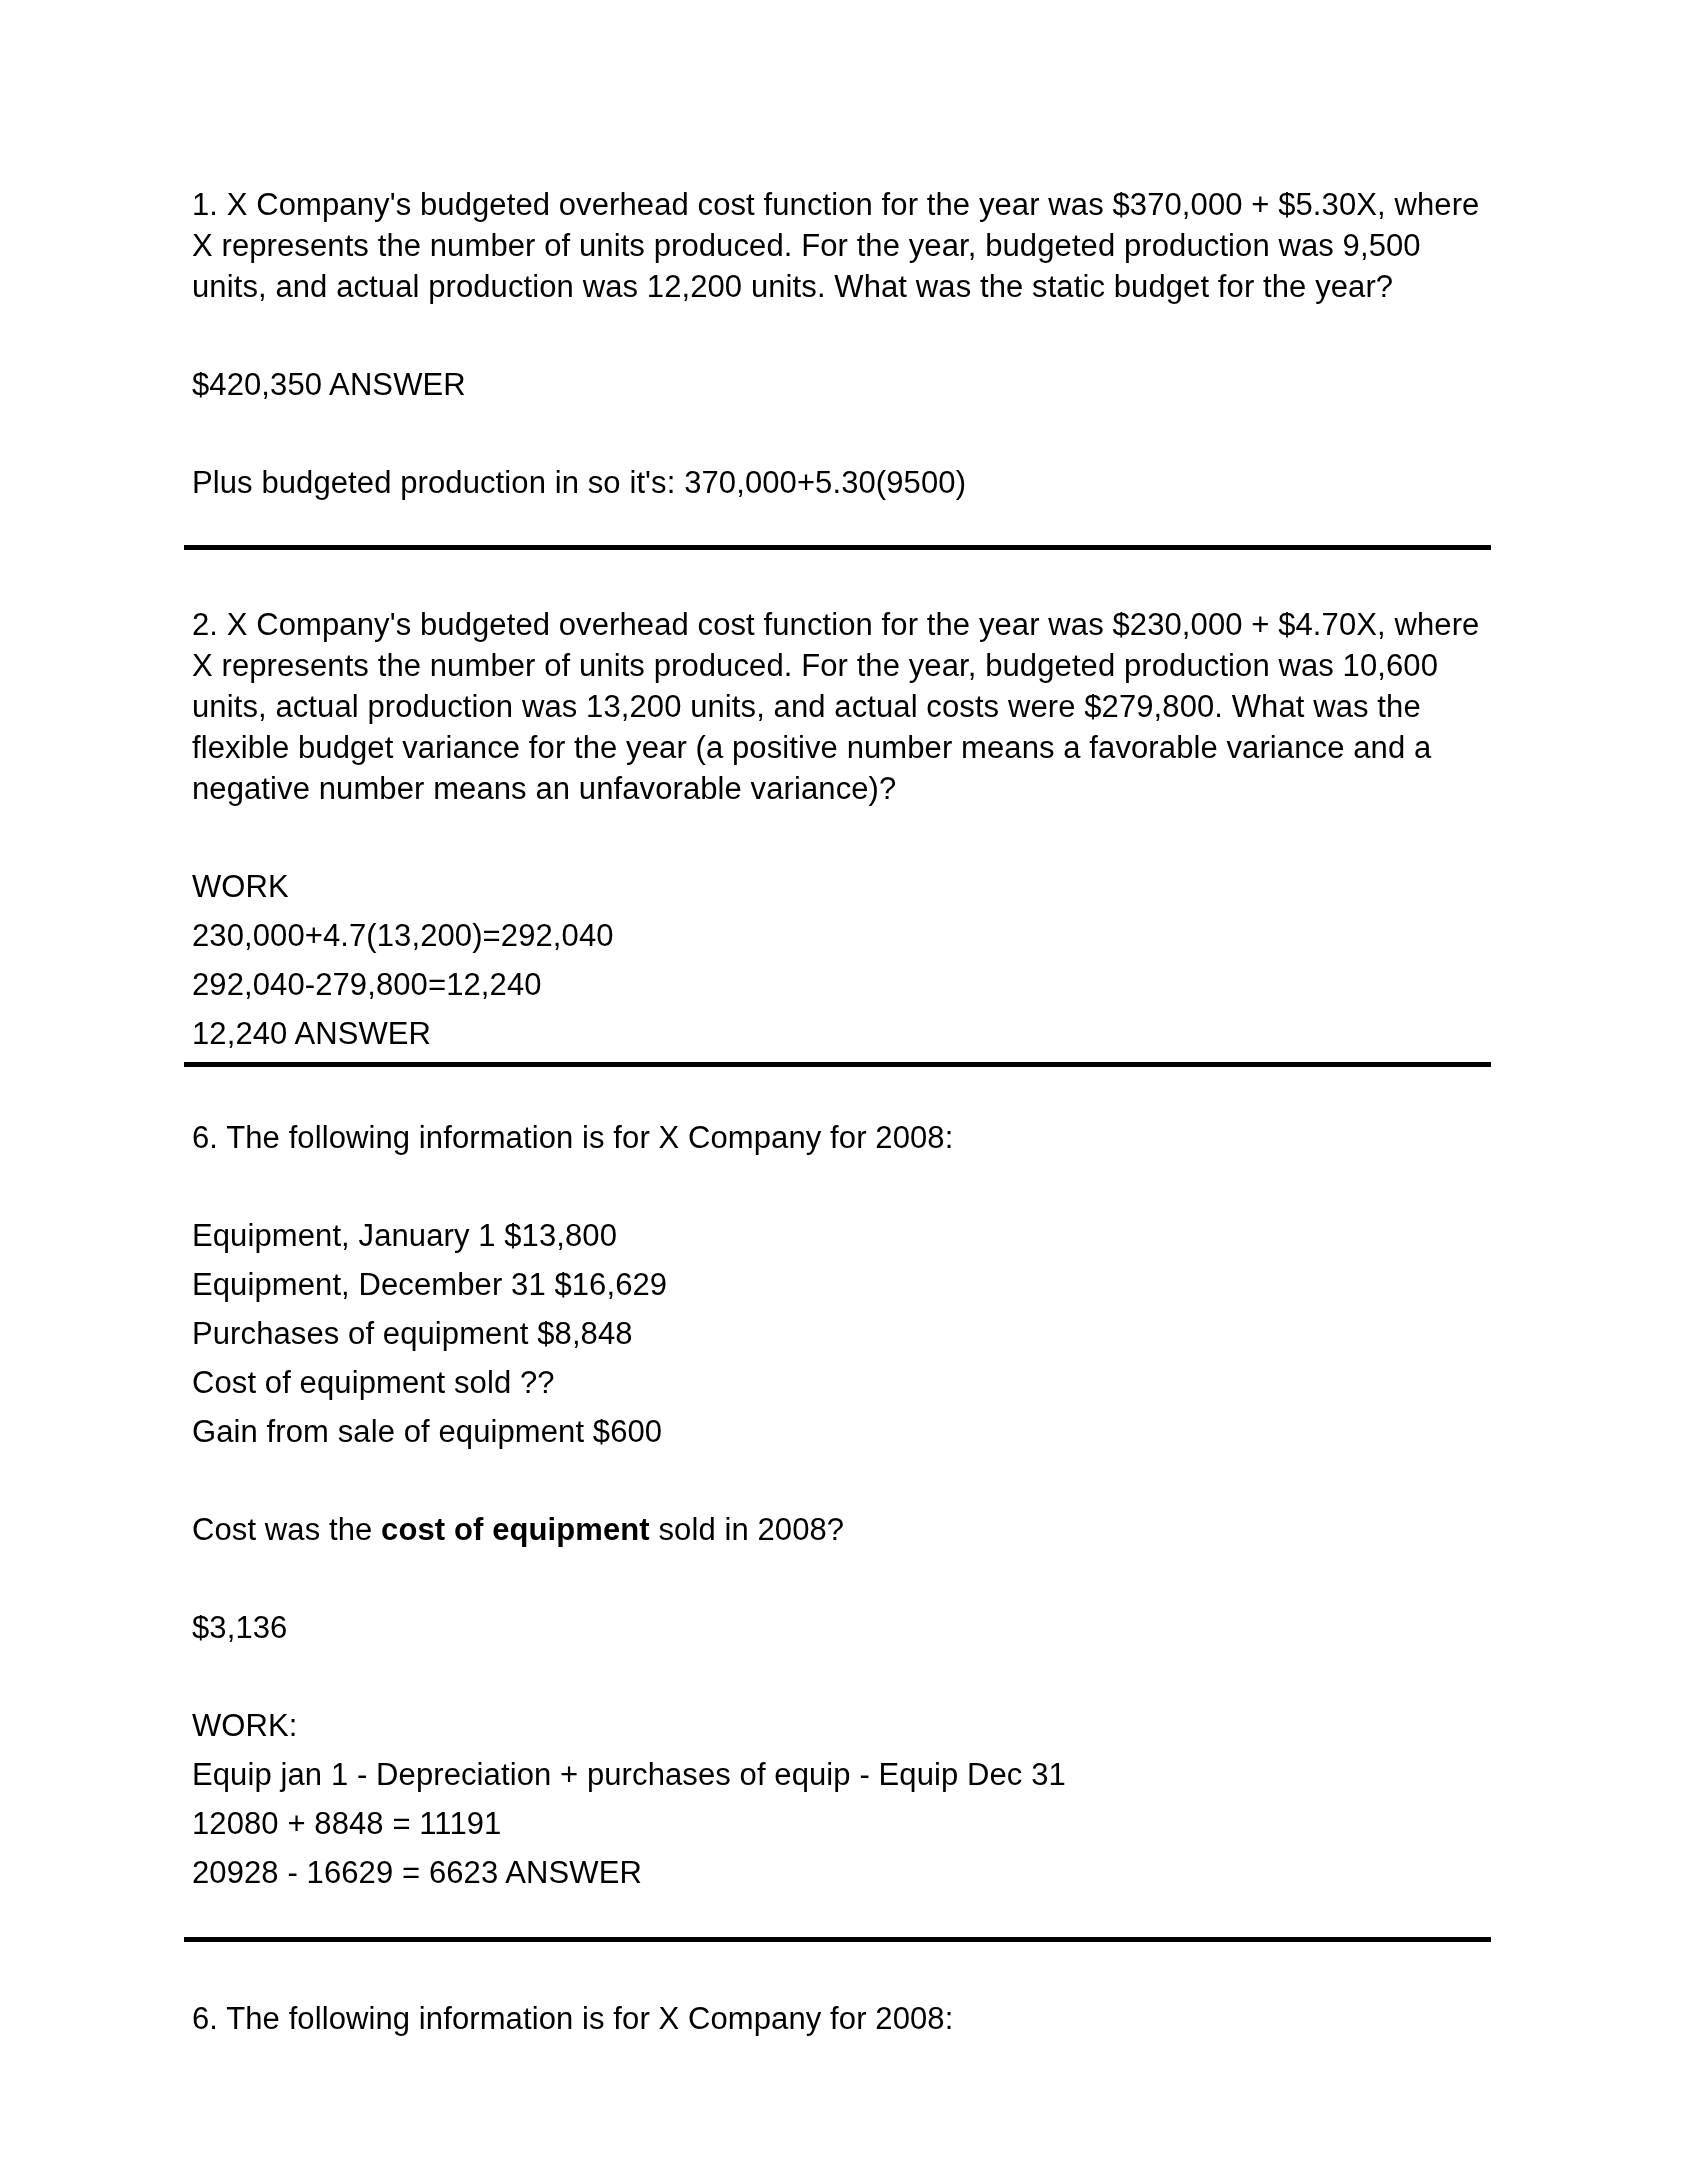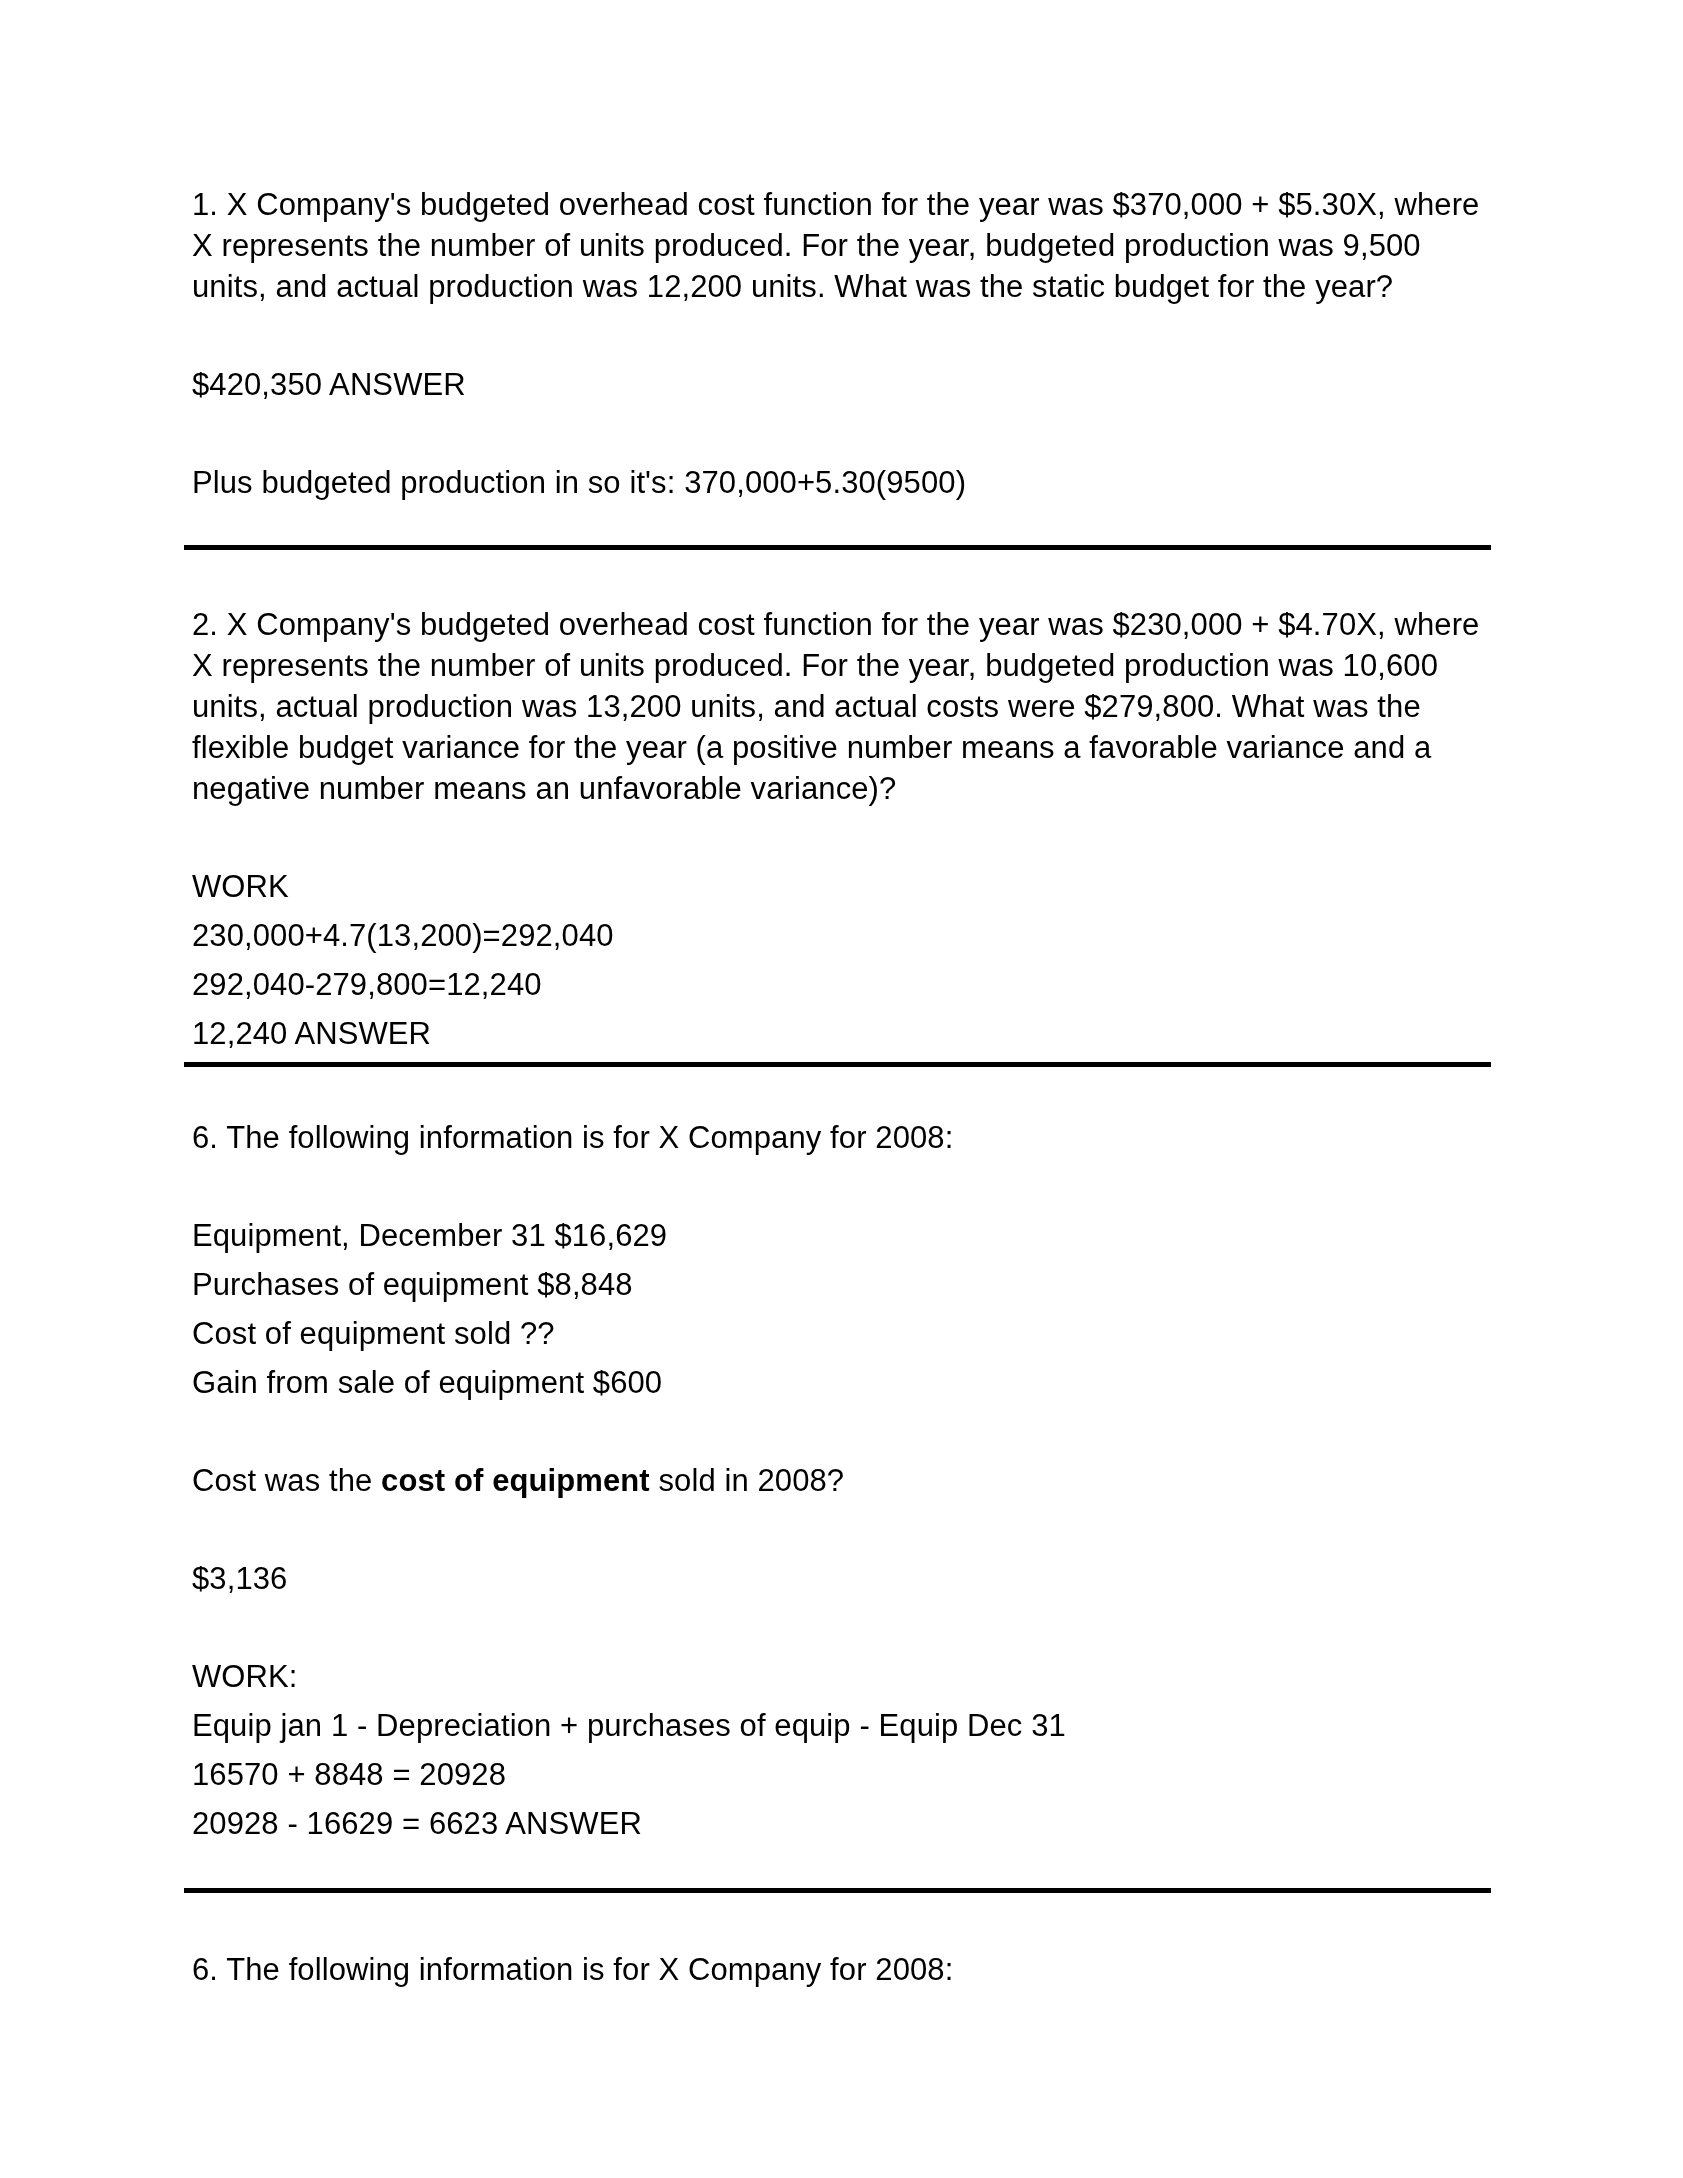--- a/index.html
+++ b/index.html
@@ -84,32 +84,33 @@
     <div class="para block">292,040-279,800=12,240</div>
     <div class="para block">12,240 ANSWER</div>
 
     <div class="rule-wrap-2">
       <hr class="rule">
     </div>
     <div class="after-rule-2"></div>
 
     <div class="para block">6. The following information is for X Company for 2008:</div>
     <div class="gap-para"></div>
+    <div class="para block">Equipment, January 1 $13,800</div>
     <div class="para block">Equipment, December 31 $16,629</div>
     <div class="para block">Purchases of equipment $8,848</div>
     <div class="para block">Cost of equipment sold ??</div>
     <div class="para block">Gain from sale of equipment $600</div>
     <div class="gap-para"></div>
     <div class="para block"><span>Cost was the </span><b>cost of equipment</b><span> sold in 2008?</span></div>
     <div class="gap-para"></div>
     <div class="para block">$3,136</div>
     <div class="gap-para"></div>
     <div class="para block">WORK:</div>
     <div class="para block">Equip jan 1 - Depreciation + purchases of equip - Equip Dec 31</div>
-    <div class="para block">16570 + 8848 = 20928</div>
+    <div class="para block">12080 + 8848 = 11191</div>
     <div class="para block">20928 - 16629 = 6623 ANSWER</div>
 
     <div class="rule-wrap-3">
       <hr class="rule">
     </div>
     <div class="after-rule-3"></div>
 
     <div class="para block">6. The following information is for X Company for 2008:</div>
 
   </div>

